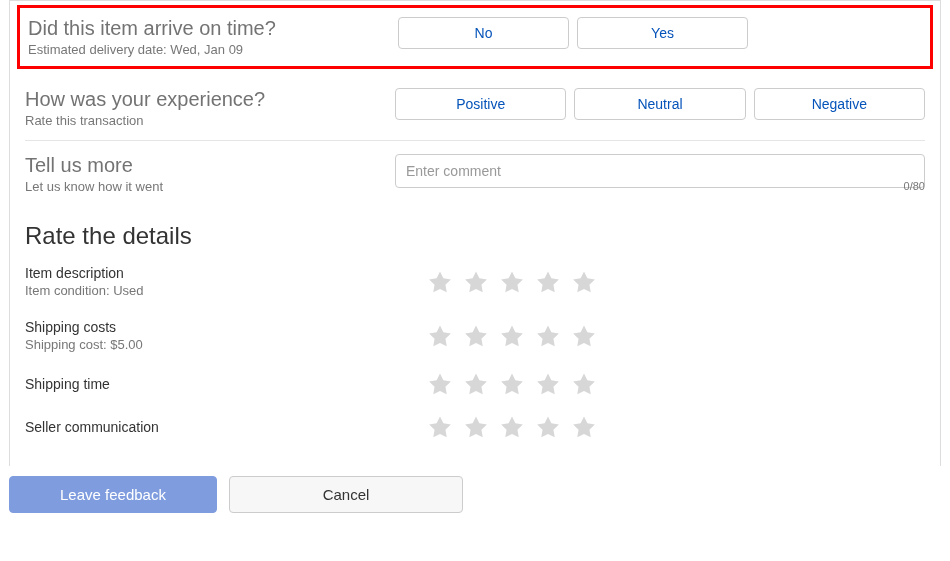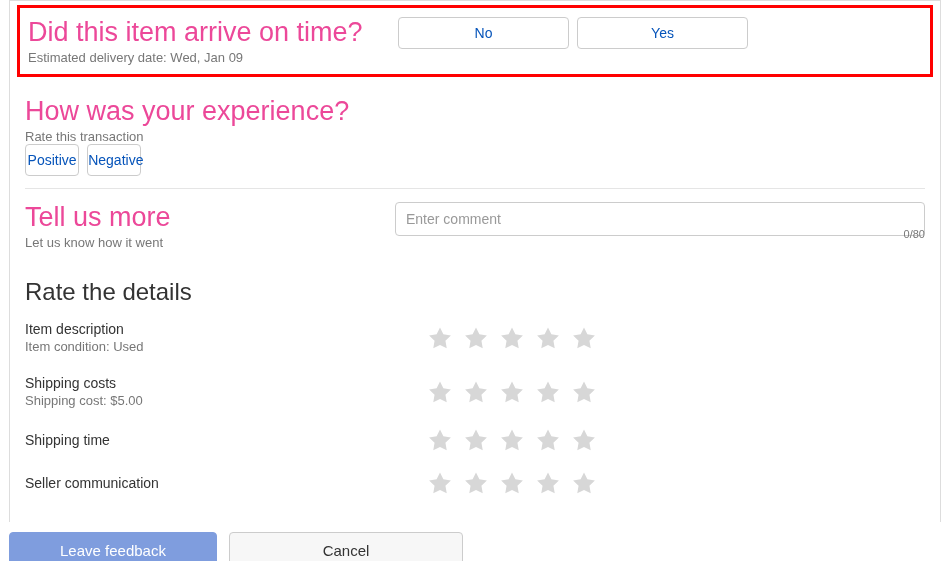--- a/index.html
+++ b/index.html
@@ -27,22 +27,22 @@
   .section-left {
     width: 370px;
     flex-shrink: 0;
   }
   .section-right {
     flex: 1;
     display: flex;
     gap: 8px;
   }
   .q-title {
-    font-size: 27px;
-    color: #ec4899;
+    font-size: 20px;
+    color: #737373;
     font-weight: 400;
     margin-bottom: 2px;
   }
   .q-sub {
     font-size: 13px;
     color: #777;
     margin-top: 1px;
   }
   .opt-btn {
     flex: 1;
@@ -163,27 +163,28 @@
         <div class="q-title">Did this item arrive on time?</div>
         <div class="q-sub">Estimated delivery date: Wed, Jan 09</div>
       </div>
       <div class="two-btn-wrap">
         <button class="opt-btn">No</button>
         <button class="opt-btn">Yes</button>
       </div>
     </div>
   </div>
 
-  <div class="section-row divider" style="margin-top:6px;flex-direction:column;">
+  <div class="section-row divider" style="margin-top:6px;">
     <div class="section-left">
       <div class="q-title">How was your experience?</div>
       <div class="q-sub">Rate this transaction</div>
     </div>
     <div class="section-right">
       <button class="opt-btn">Positive</button>
+      <button class="opt-btn">Neutral</button>
       <button class="opt-btn">Negative</button>
     </div>
   </div>
 
   <div class="section-row">
     <div class="section-left">
       <div class="q-title">Tell us more</div>
       <div class="q-sub">Let us know how it went</div>
     </div>
     <div class="comment-wrap">

